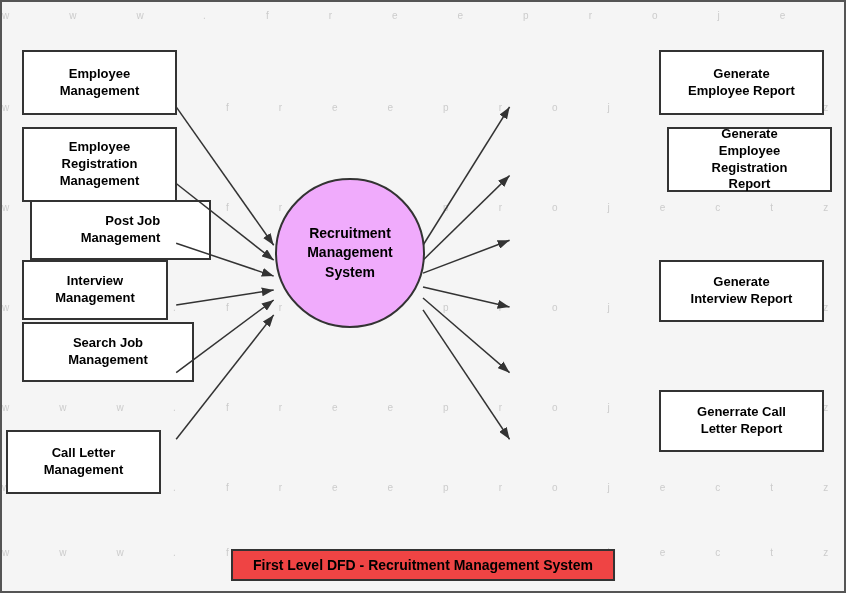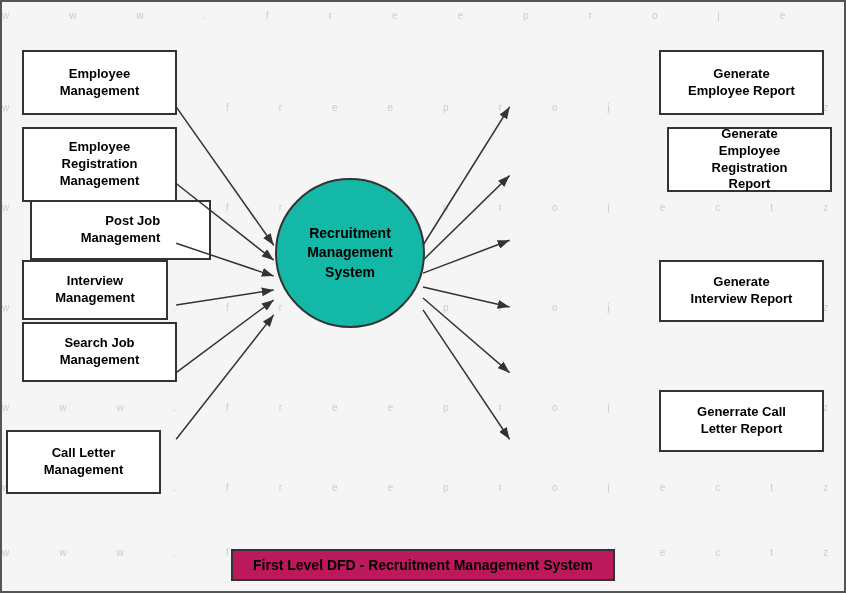--- a/index.html
+++ b/index.html
@@ -39,37 +39,37 @@
       justify-content: center;
       line-height: 1.3;
       padding: 20px;
     }
     .center-circle {
       position: absolute;
       width: 150px;
       height: 150px;
       border-radius: 50%;
       border: 2px solid #333;
-      background: #14b8a6;
+      background: #f0abfc;
       display: flex;
       align-items: center;
       justify-content: center;
       text-align: center;
       font-size: 14px;
       font-weight: bold;
       line-height: 1.4;
       z-index: 3;
     }
     .footer-label {
       position: absolute;
       bottom: 10px;
       left: 50%;
       transform: translateX(-50%);
       border: 2px solid #333;
-      background: #be185d;
+      background: #ef4444;
       padding: 6px 20px;
       font-size: 14px;
       font-weight: bold;
       text-align: left;
       white-space: nowrap;
       z-index: 4;
     }
     svg.arrows {
       position: absolute;
       top: 0;
@@ -122,21 +122,21 @@
 
     <line x1="423" y1="273" x2="510" y2="348" stroke="#333" stroke-width="1.5" marker-end="url(#arrowhead)"></line>
 
     <line x1="423" y1="285" x2="510" y2="415" stroke="#333" stroke-width="1.5" marker-end="url(#arrowhead)"></line>
   </svg>
 
   <div class="box" style="left:20px; top:48px; width:155px; height:65px;">Employee<br>Management</div>
   <div class="box" style="left:20px; top:125px; width:155px; height:75px;">Employee<br>Registration<br>Management</div>
   <div class="box" style="left:28px; top:198px; width:181px; height:60px;text-align:right;">Post Job<br>Management</div>
   <div class="box" style="left:20px; top:258px; width:146px; height:60px;">Interview<br>Management</div>
-  <div class="box" style="left:20px; top:320px; width:155px; height:60px;">Search Job<br>Management</div>
+  <div class="box" style="left:20px; top:320px; width:172px; height:60px;">Search Job<br>Management</div>
   <div class="box" style="left:4px; top:388px; width:155px; height:64px;margin-top:40px;">Call Letter<br>Management</div>
 
   <div class="center-circle" style="left:273px; top:176px;">
     Recruitment<br>Management<br>System
   </div>
 
   <div class="box" style="right:20px; top:48px; width:165px; height:65px;">Generate<br>Employee Report</div>
   <div class="box" style="right:12px; top:125px; width:165px; height:65px;">Generate Employee<br>Registration Report</div>
   <div class="box" style="right:20px; top:258px; width:165px; height:62px;">Generate<br>Interview Report</div>
   <div class="box" style="right:20px; top:388px; width:165px; height:62px;">Generrate Call<br>Letter Report</div>

